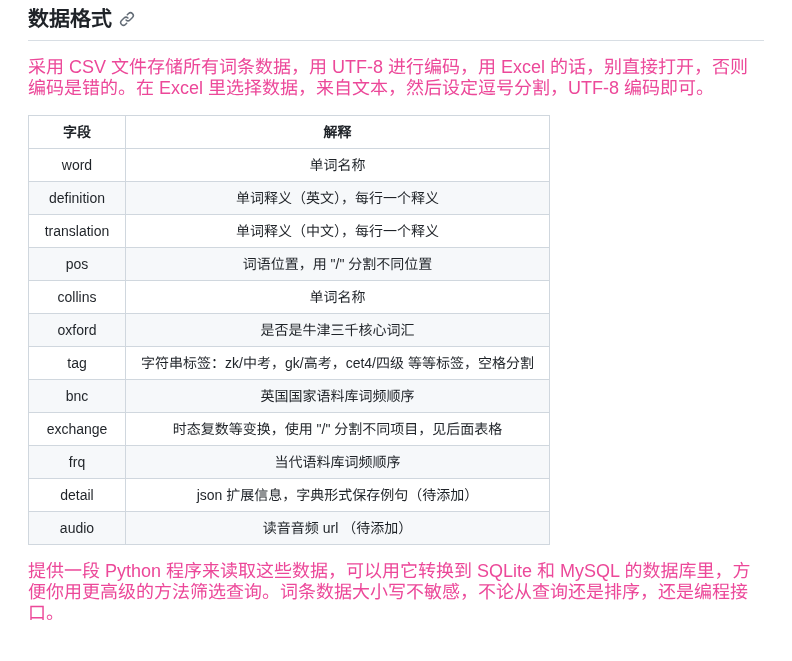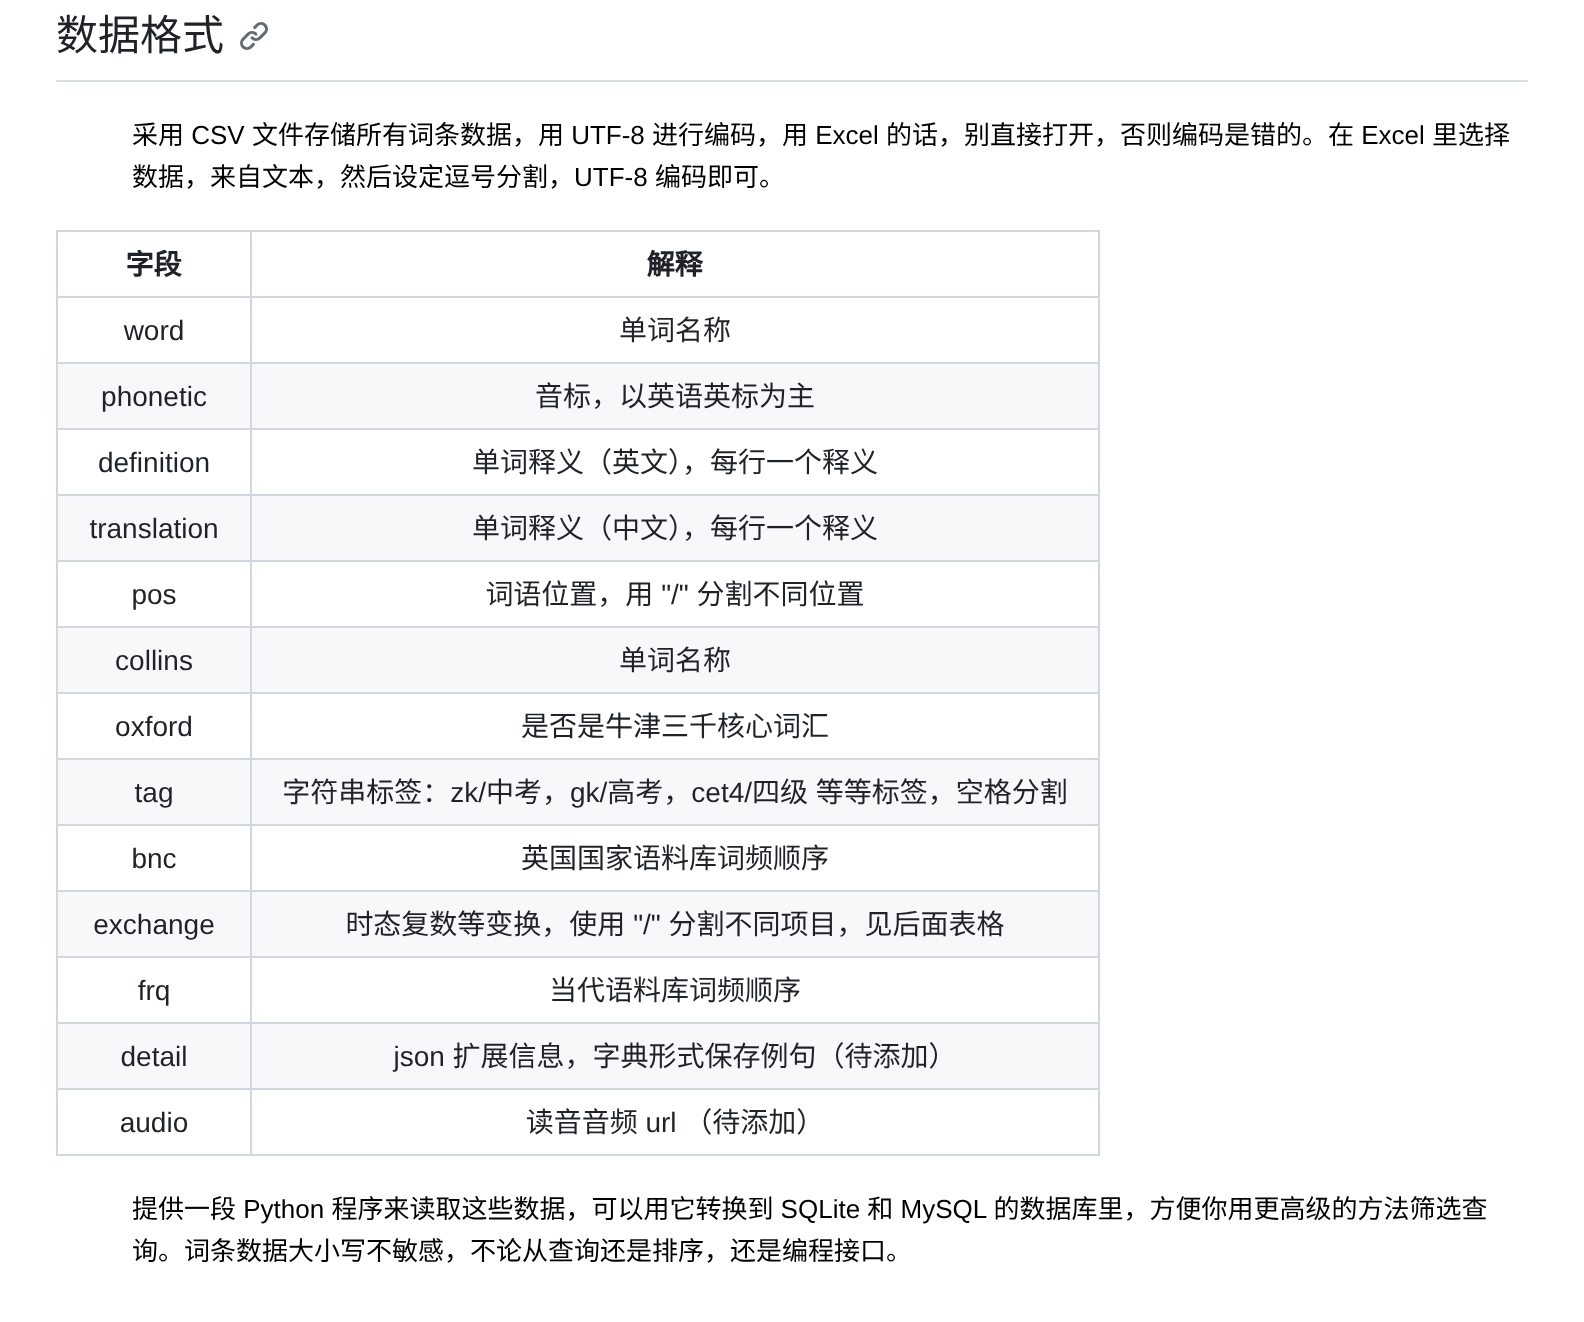--- a/index.html
+++ b/index.html
@@ -17,44 +17,43 @@
   .page {
     padding: 6px 28px 0 28px;
     width: 792px;
   }
   
   h2.section-title {
     display: flex;
     align-items: center;
     gap: 7px;
     font-size: 21px;
-    font-weight: 400;
+    font-weight: 700;
     line-height: 1.25;
     padding-bottom: 8px;
     border-bottom: 1px solid #d8dee4;
     margin-bottom: 16px;
   }
   .anchor-link {
     display: inline-flex;
     align-items: center;
     text-decoration: none;
     line-height: 1;
   }
   .anchor-link svg {
     width: 16px;
     height: 16px;
     fill: #636c76;
   }
   
   p.md-paragraph {
-    font-size: 13px;
+    font-size: 18px;
     line-height: 21px;
     margin-bottom: 16px;
-    color: #000000;
-    margin-left: 38px;
+    color: #ec4899;
   }
   
   table.md-table {
     border-collapse: collapse;
     table-layout: fixed;
     width: 522px;
     font-size: 14px;
     margin-bottom: 16px;
   }
   table.md-table th,
@@ -105,24 +104,20 @@
         <th>字段</th>
         <th>解释</th>
       </tr>
     </thead>
     <tbody>
         <tr>
           <td>word</td>
           <td>单词名称</td>
         </tr>
         <tr>
-          <td>phonetic</td>
-          <td>音标，以英语英标为主</td>
-        </tr>
-        <tr>
           <td>definition</td>
           <td>单词释义（英文），每行一个释义</td>
         </tr>
         <tr>
           <td>translation</td>
           <td>单词释义（中文），每行一个释义</td>
         </tr>
         <tr>
           <td>pos</td>
           <td>词语位置，用 "/" 分割不同位置</td>

